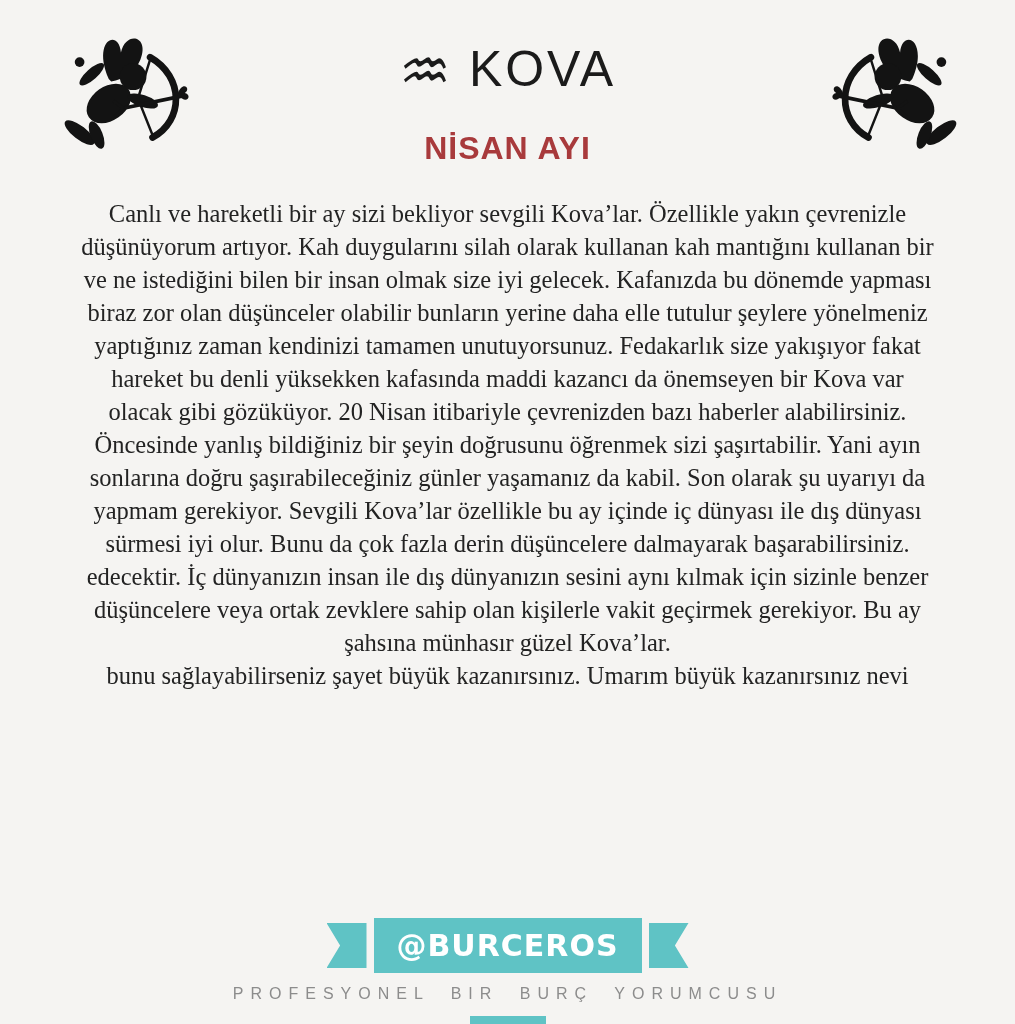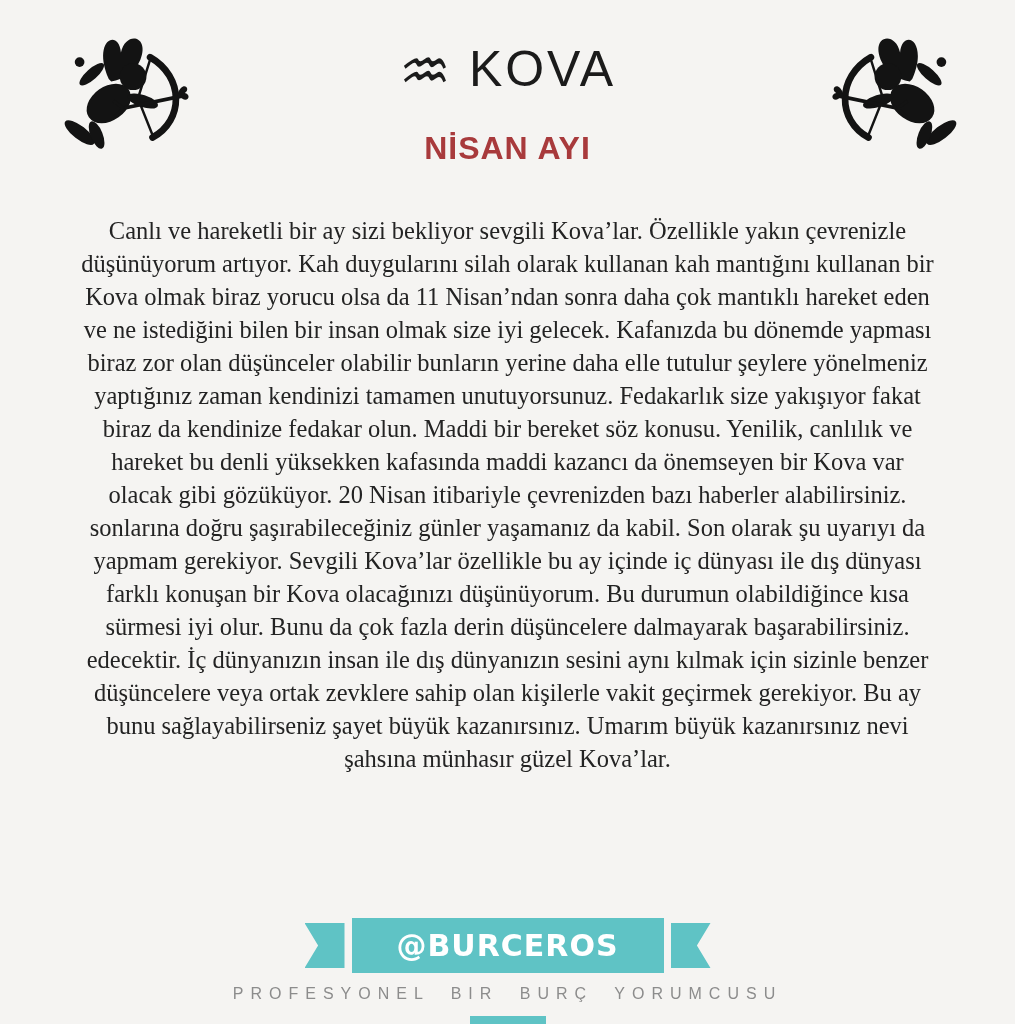--- a/index.html
+++ b/index.html
@@ -32,35 +32,35 @@
   }
   .title-text{
     font-family:"Liberation Sans",sans-serif;font-size:50px;line-height:1;
     letter-spacing:3px;font-weight:400;
   }
   .subtitle{
     position:absolute;top:130px;left:0;width:100%;text-align:center;
     color:var(--red);font-size:32px;font-weight:600;letter-spacing:1px;
   }
   .body-text{
-    position:absolute;top:214px;left:15px;width:985px;
+    position:absolute;top:197px;left:15px;width:985px;
     font-family:"Liberation Serif","DejaVu Serif",serif;
     font-size:24.5px;line-height:33px;color:var(--body);
     text-align:center;
   }
   .body-line{white-space:nowrap;}
   .banner-row{
     position:absolute;top:918px;left:0;width:100%;
     display:flex;align-items:center;justify-content:center;
   }
   .tail{width:40px;height:45px;background:var(--teal);}
   .tail-left{margin-right:7px;clip-path:polygon(0 0,100% 0,100% 100%,0 100%,34% 50%);}
   .tail-right{margin-left:7px;clip-path:polygon(0 0,100% 0,66% 50%,100% 100%,0 100%);}
   .band{
-    width:312px;height:55px;background:var(--teal);
+    width:268px;height:55px;background:var(--teal);
     display:flex;align-items:center;justify-content:center;
   }
   .band span{
     color:#ffffff;font-family:"DejaVu Sans",sans-serif;font-weight:bold;
     font-size:30px;letter-spacing:1px;
   }
   .tagline{
     position:absolute;top:985px;left:0;width:100%;text-align:center;
     color:var(--gray);font-size:16px;font-weight:500;
     letter-spacing:7px;word-spacing:10px;white-space:nowrap;
@@ -121,35 +121,33 @@
   <div class="title-row">
     <span class="zodiac">♒</span>
     <span class="title-text">KOVA</span>
   </div>
 
   <div class="subtitle">NİSAN AYI</div>
 
   <div class="body-text" id="body-text">
       <div class="body-line">Canlı ve hareketli bir ay sizi bekliyor sevgili Kova’lar. Özellikle yakın çevrenizle</div>
       <div class="body-line">düşünüyorum artıyor. Kah duygularını silah olarak kullanan kah mantığını kullanan bir</div>
-      <div class="body-line">Kova olmak biraz yorucu olsa da 11 Nisan’ndan sonra daha çok mantıklı hareket eden</div>
       <div class="body-line">ve ne istediğini bilen bir insan olmak size iyi gelecek. Kafanızda bu dönemde yapması</div>
       <div class="body-line">biraz zor olan düşünceler olabilir bunların yerine daha elle tutulur şeylere yönelmeniz</div>
       <div class="body-line">yaptığınız zaman kendinizi tamamen unutuyorsunuz. Fedakarlık size yakışıyor fakat</div>
-      <div class="body-line">biraz da kendinize fedakar olun. Maddi bir bereket söz konusu. Yenilik, canlılık ve</div>
       <div class="body-line">hareket bu denli yüksekken kafasında maddi kazancı da önemseyen bir Kova var</div>
       <div class="body-line">olacak gibi gözüküyor. 20 Nisan itibariyle çevrenizden bazı haberler alabilirsiniz.</div>
+      <div class="body-line">Öncesinde yanlış bildiğiniz bir şeyin doğrusunu öğrenmek sizi şaşırtabilir. Yani ayın</div>
       <div class="body-line">sonlarına doğru şaşırabileceğiniz günler yaşamanız da kabil. Son olarak şu uyarıyı da</div>
       <div class="body-line">yapmam gerekiyor. Sevgili Kova’lar özellikle bu ay içinde iç dünyası ile dış dünyası</div>
-      <div class="body-line">farklı konuşan bir Kova olacağınızı düşünüyorum. Bu durumun olabildiğince kısa</div>
       <div class="body-line">sürmesi iyi olur. Bunu da çok fazla derin düşüncelere dalmayarak başarabilirsiniz.</div>
       <div class="body-line">edecektir. İç dünyanızın insan ile dış dünyanızın sesini aynı kılmak için sizinle benzer</div>
       <div class="body-line">düşüncelere veya ortak zevklere sahip olan kişilerle vakit geçirmek gerekiyor. Bu ay</div>
+      <div class="body-line">şahsına münhasır güzel Kova’lar.</div>
       <div class="body-line">bunu sağlayabilirseniz şayet büyük kazanırsınız. Umarım büyük kazanırsınız nevi</div>
-      <div class="body-line">şahsına münhasır güzel Kova’lar.</div>
     </div>
 
   <div class="banner-row">
     <div class="tail tail-left"></div>
     <div class="band">
       <span>@BURCEROS</span>
     </div>
     <div class="tail tail-right"></div>
   </div>
 

